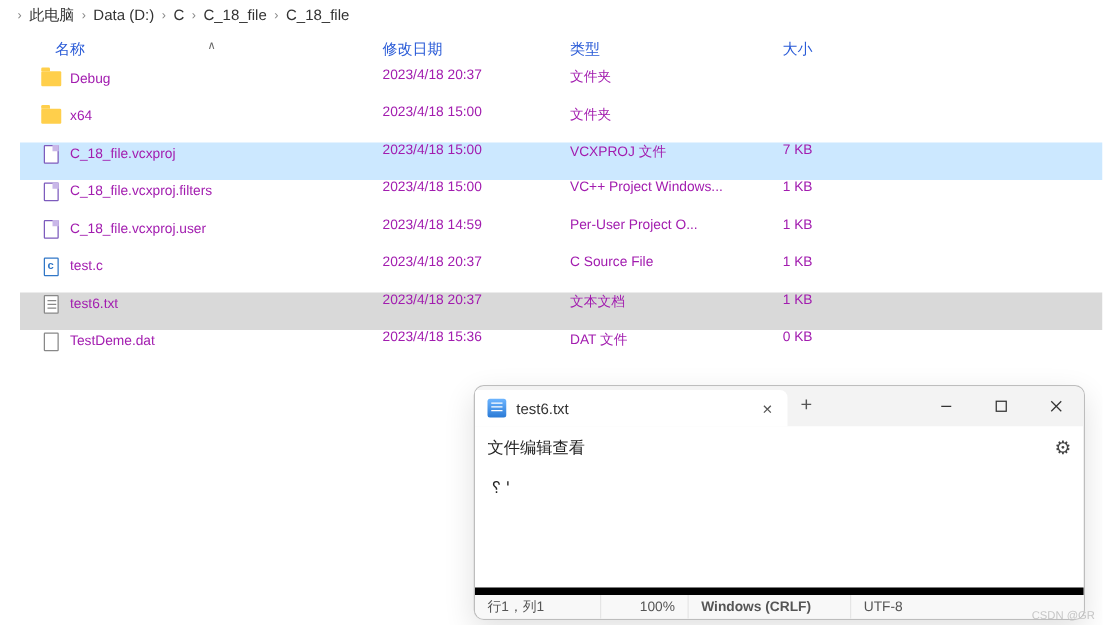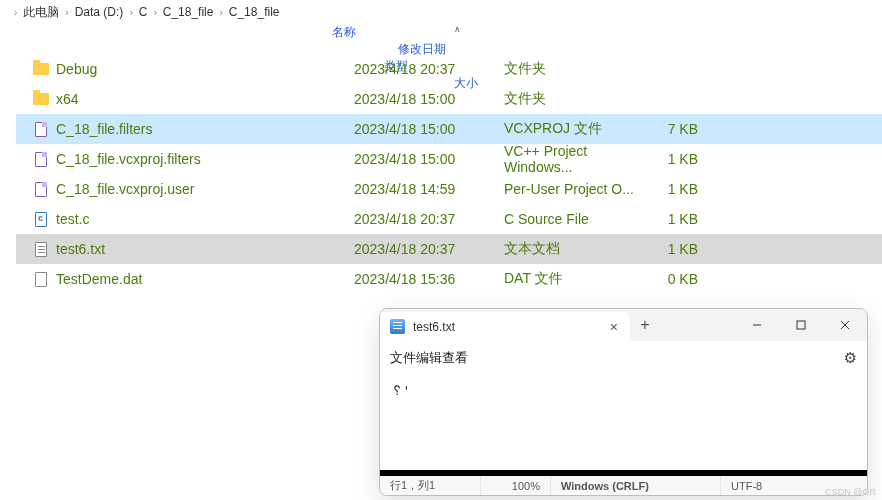--- a/index.html
+++ b/index.html
@@ -25,41 +25,40 @@
   .breadcrumb span { cursor: default; }
   .file-panel {
     padding-left: 16px;
   }
   .columns {
     display: flex;
     align-items: center;
     height: 30px;
     color: #2a5bd7;
     font-size: 12px;
-    flex-direction: column;
   }
   .col-name   { width: 290px; padding-left: 24px; position: relative; }
-  .col-date   { width: 150px; margin-left: 48px; }
+  .col-date   { width: 150px; }
   .col-type   { width: 130px; }
   .col-size   { width: 70px;  text-align: right; padding-right: 6px;}
   .columns .col-name { padding-left: 28px; }
   .sort-ind {
     position: absolute;
     left: 150px;
     top: 0;
     font-size: 9px;
     color: #666;
   }
   .rows {}
   .row {
     display: flex;
-    align-items: center;
+    align-items: flex-start;
     height: 30px;
-    font-size: 14px;
-    color: #4d7c0f;
+    font-size: 11px;
+    color: #a21caf;
   }
   .row.selected   { background: #cce8ff; }
   .row.highlighted{ background: #d9d9d9; }
   .row .icon {
     width: 18px;
     height: 18px;
     margin-right: 6px;
     display: inline-flex;
     align-items: center;
     justify-content: center;
@@ -152,21 +151,21 @@
   .np-status > div {
     padding: 0 10px;
     border-left: 1px solid #e5e5e5;
     height: 100%;
     display: flex;
     align-items: center;
   }
   .np-status > div:first-child { border-left: none; flex-shrink: 0; width: 100px; }
   .np-status .z { width: 70px; justify-content: flex-end; }
   .np-status .le { width: 130px; font-weight: bold; }
-  .np-status .enc { flex: 1; margin-left: 40px; }
+  .np-status .enc { flex: 1; }
 
   .watermark {
     position: absolute;
     right: 6px;
     bottom: 3px;
     font-size: 9px;
     color: #c6c6c6;
   }
 
   
@@ -229,21 +228,21 @@
         </div>
         <div class="col-date">2023/4/18 15:00</div>
         <div class="col-type">文件夹</div>
         <div class="col-size"></div>
       </div>
       <div class="row selected">
         <div class="name-cell">
           <span class="icon">
             <span class="ic-vcx"></span>
           </span>
-          <span>C_18_file.filters</span>
+          <span>C_18_file.vcxproj</span>
         </div>
         <div class="col-date">2023/4/18 15:00</div>
         <div class="col-type">VCXPROJ 文件</div>
         <div class="col-size">7 KB</div>
       </div>
       <div class="row">
         <div class="name-cell">
           <span class="icon">
             <span class="ic-vcx"></span>
           </span>

